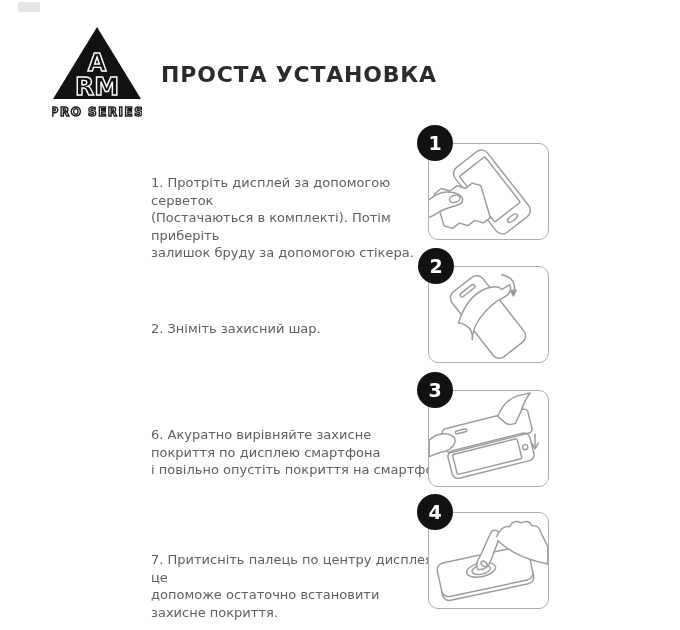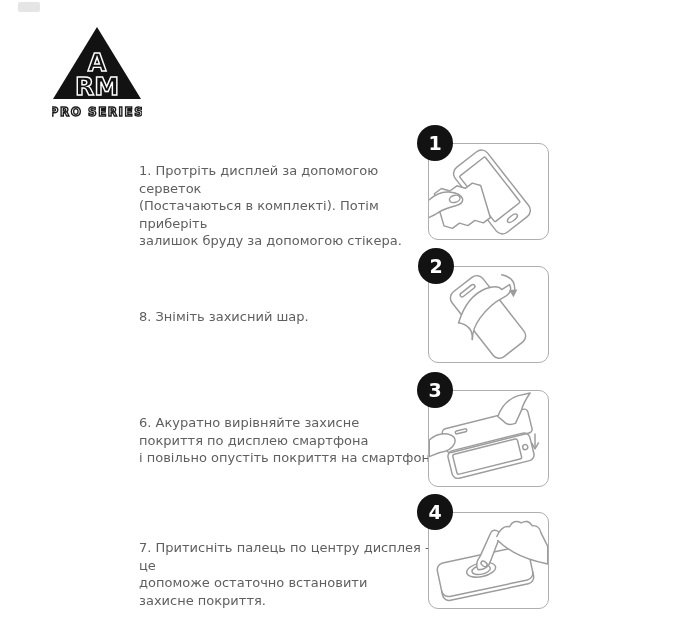--- a/index.html
+++ b/index.html
@@ -10,21 +10,21 @@
                      background:#dcdcdc; border-radius:2px; opacity:.75; }
 
   .logo { position:absolute; left:52px; top:26px; width:90px; height:94px; }
   .logo svg { display:block; }
   .logo text { font-family:"DejaVu Sans","Liberation Sans",sans-serif; font-weight:bold; }
 
   .title { position:absolute; left:161px; top:62px; margin:0;
            font-size:22px; font-weight:800; letter-spacing:.8px; color:#2b2b2b; }
 
   .step { display:contents; }
-  .step-text { position:absolute; left:135px; width:302px; margin:4px;
+  .step-text { position:absolute; left:135px; width:302px; margin:16px;
                font-size:13px; line-height:17.6px; color:#5f5f5f; white-space:pre-line; }
 
   .badge { position:absolute; width:36px; height:36px; border-radius:50%;
            background:#121212; color:#ffffff; display:flex; align-items:center;
            justify-content:center; font-size:19px; font-weight:700; z-index:2; }
 
   .illus { position:absolute; left:428px; width:121px; height:97px;
            border:1.6px solid #aeaeae; border-radius:10px; background:#fff;
            box-sizing:border-box; z-index:1; }
   .illus svg { position:absolute; left:0; top:0; width:100%; height:100%; }
@@ -43,20 +43,21 @@
   <div class="logo">
     <svg width="90" height="94" viewBox="0 0 90 94">
       <polygon points="45,1 89,73 1,73" fill="#121212"></polygon>
       <text x="45" y="45" text-anchor="middle" font-size="24" fill="#121212" stroke="#ffffff" stroke-width="1.4">A</text>
       <text x="45" y="69" text-anchor="middle" font-size="25" fill="#121212" stroke="#ffffff" stroke-width="1.4">RM</text>
       <text x="45" y="90" text-anchor="middle" font-size="12" letter-spacing="1.5" fill="#ffffff" stroke="#1a1a1a" stroke-width="1.4">PRO SERIES</text>
     </svg>
   </div>
 
   
+  <h1 class="title">ПРОСТА УСТАНОВКА</h1>
 
   
   <section class="step">
     <p class="step-text" style="top:158px">1. Протріть дисплей за допомогою серветок
 (Постачаються в комплекті). Потім приберіть
 залишок бруду за допомогою стікера.</p>
     <div class="illus" style="top:143px">
       <svg viewBox="0 0 121 97" aria-label="wipe-display-with-cloth">
         <g class="ln">
           <g transform="rotate(-38 64 49)">
@@ -74,21 +75,21 @@
         </g>
       </svg>
     </div>
     <div class="badge" style="left:417px;top:125px">
       <span>1</span>
     </div>
   </section>
 
   
   <section class="step">
-    <p class="step-text" style="top:304px">8. Зніміть захисний шар.</p>
+    <p class="step-text" style="top:304px">2. Зніміть захисний шар.</p>
     <div class="illus" style="top:266px">
       <svg viewBox="0 0 121 97" aria-label="peel-off-protective-layer">
         <g class="ln">
           <g transform="rotate(-38 60 51)">
             <rect x="40" y="9" width="40" height="84" rx="8"></rect>
             <rect x="51" y="15" width="18" height="4" rx="2"></rect>
           </g>
           <g>
             <path d="M30 57 Q38 30 58 22 Q70 18 74 23 L82 18 Q86 26 76 31 Q62 38 52 52 Q44 63 44 74" fill="#ffffff"></path>
             <path d="M30 57 Q45 60 44 74"></path>

